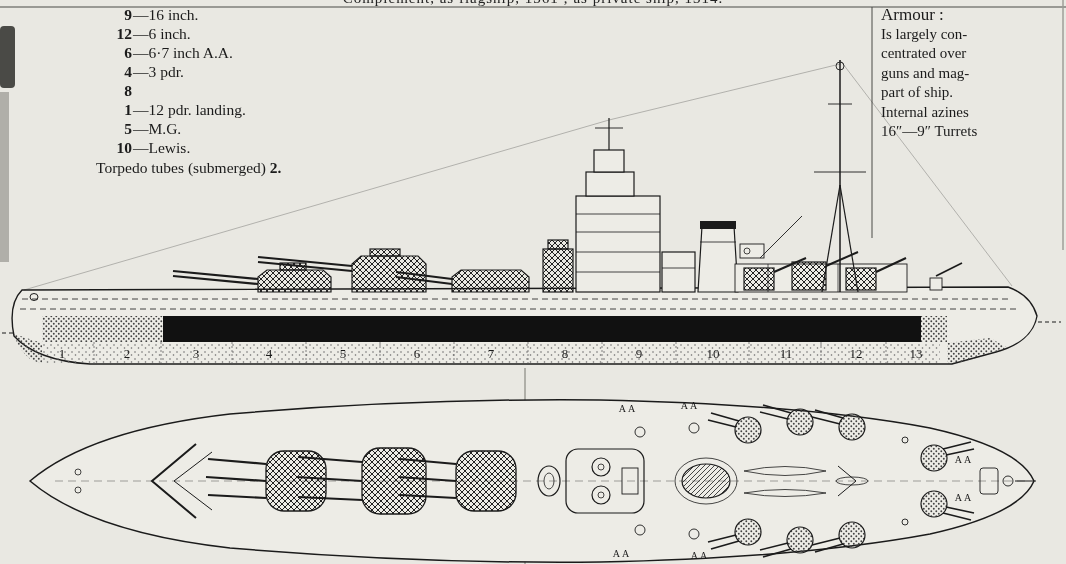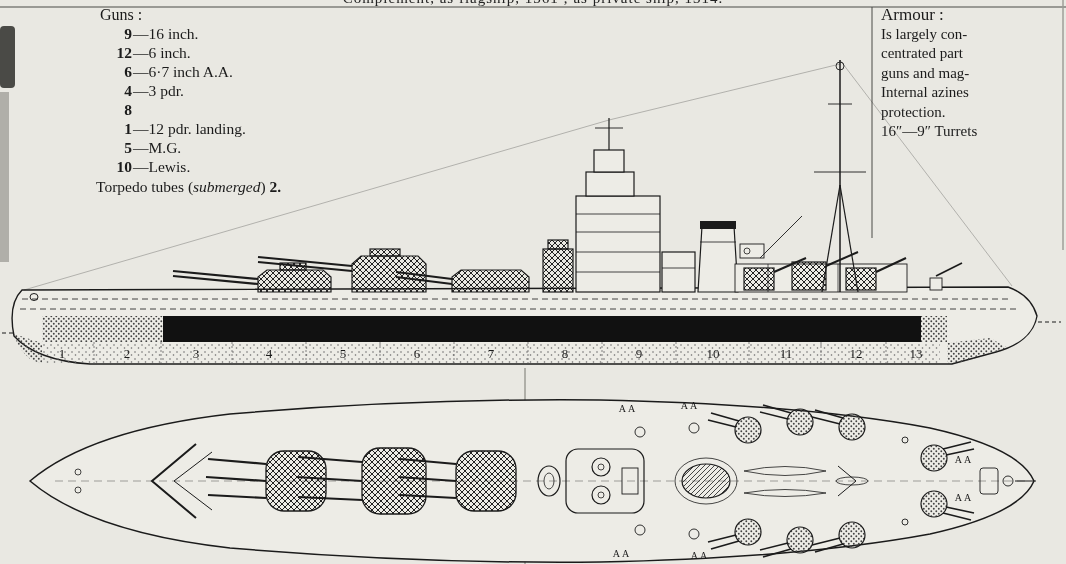--- a/index.html
+++ b/index.html
@@ -16,21 +16,21 @@
   #caption{
     top:-10px;left:0;width:1066px;text-align:center;
     font-size:15px;letter-spacing:1px;color:#222;
   }
   #guns-block{left:96px;top:5px;width:300px;font-size:15.5px;line-height:19px;}
   #guns-title{padding-left:4px;font-size:16px;}
   .gun-row{display:flex;}
   .gun-count{width:36px;text-align:right;font-weight:bold;flex:0 0 36px;}
   .gun-desc{margin-left:1px;}
   #torpedo-line{margin-top:1px;}
-  .ital{font-style:italic;}
+  .ital{}
   .bold{font-weight:bold;}
   #armour-block{left:881px;top:5px;width:180px;font-size:15px;line-height:19.5px;}
   #armour-title{font-size:17px;}
   .armour-line{white-space:nowrap;}
 </style>
 </head>
 <body>
 
 <div id="page">
 
@@ -283,21 +283,20 @@
         <text x="700" y="559">AA</text>
         <text x="964" y="463">AA</text>
         <text x="964" y="501">AA</text>
       </g>
     </g>
   </svg>
 
   <div id="caption" class="txt">Complement, as flagship, 1361 ; as private ship, 1314.</div>
 
   <div id="guns-block" class="txt">
-    <div id="guns-title">Guns :</div>
     <div class="gun-row">
       <span class="gun-count">9</span>
         <span class="gun-desc">—16 inch.</span>
     </div>
     <div class="gun-row">
       <span class="gun-count">12</span>
         <span class="gun-desc">—6 inch.</span>
     </div>
     <div class="gun-row">
       <span class="gun-count">6</span>
@@ -321,20 +320,20 @@
     <div class="gun-row">
       <span class="gun-count">10</span>
         <span class="gun-desc">—Lewis.</span>
     </div>
     <div id="torpedo-line"><span>Torpedo tubes (</span><span class="ital">submerged</span><span>) </span><span class="bold">2.</span></div>
   </div>
 
   <div id="armour-block" class="txt">
     <div id="armour-title">Armour :</div>
     <div class="armour-line">Is largely con-</div>
-    <div class="armour-line">centrated part</div>
+    <div class="armour-line">centrated over</div>
     <div class="armour-line">guns and mag-</div>
+    <div class="armour-line">part of ship.</div>
     <div class="armour-line">Internal azines</div>
-    <div class="armour-line">protection.</div>
     <div class="armour-line">16″—9″ Turrets</div>
   </div>
 
 </div>
 
 </body></html>

